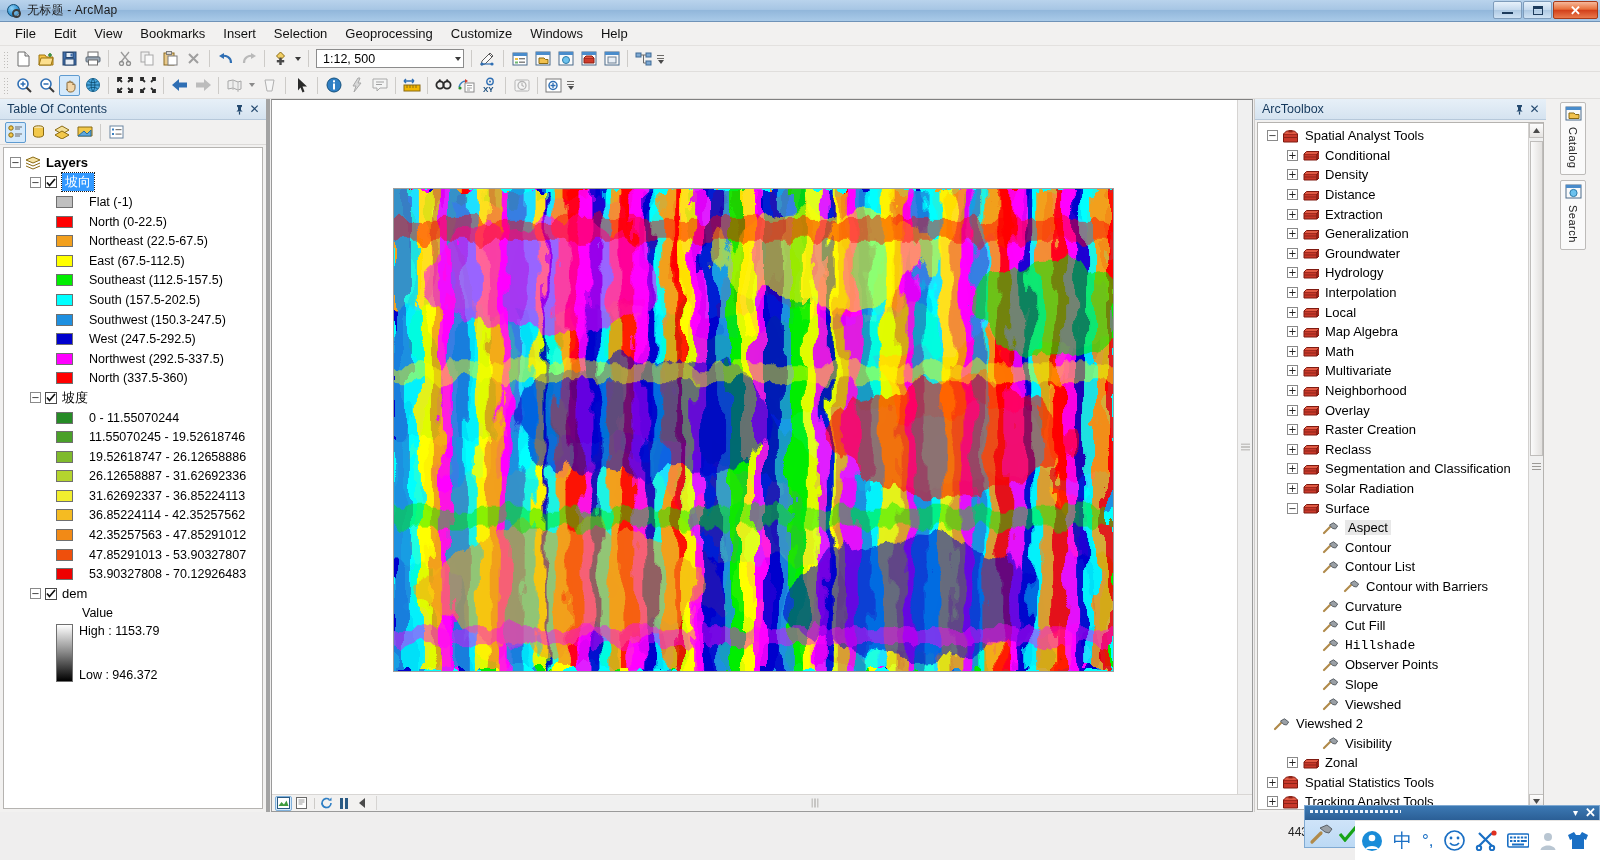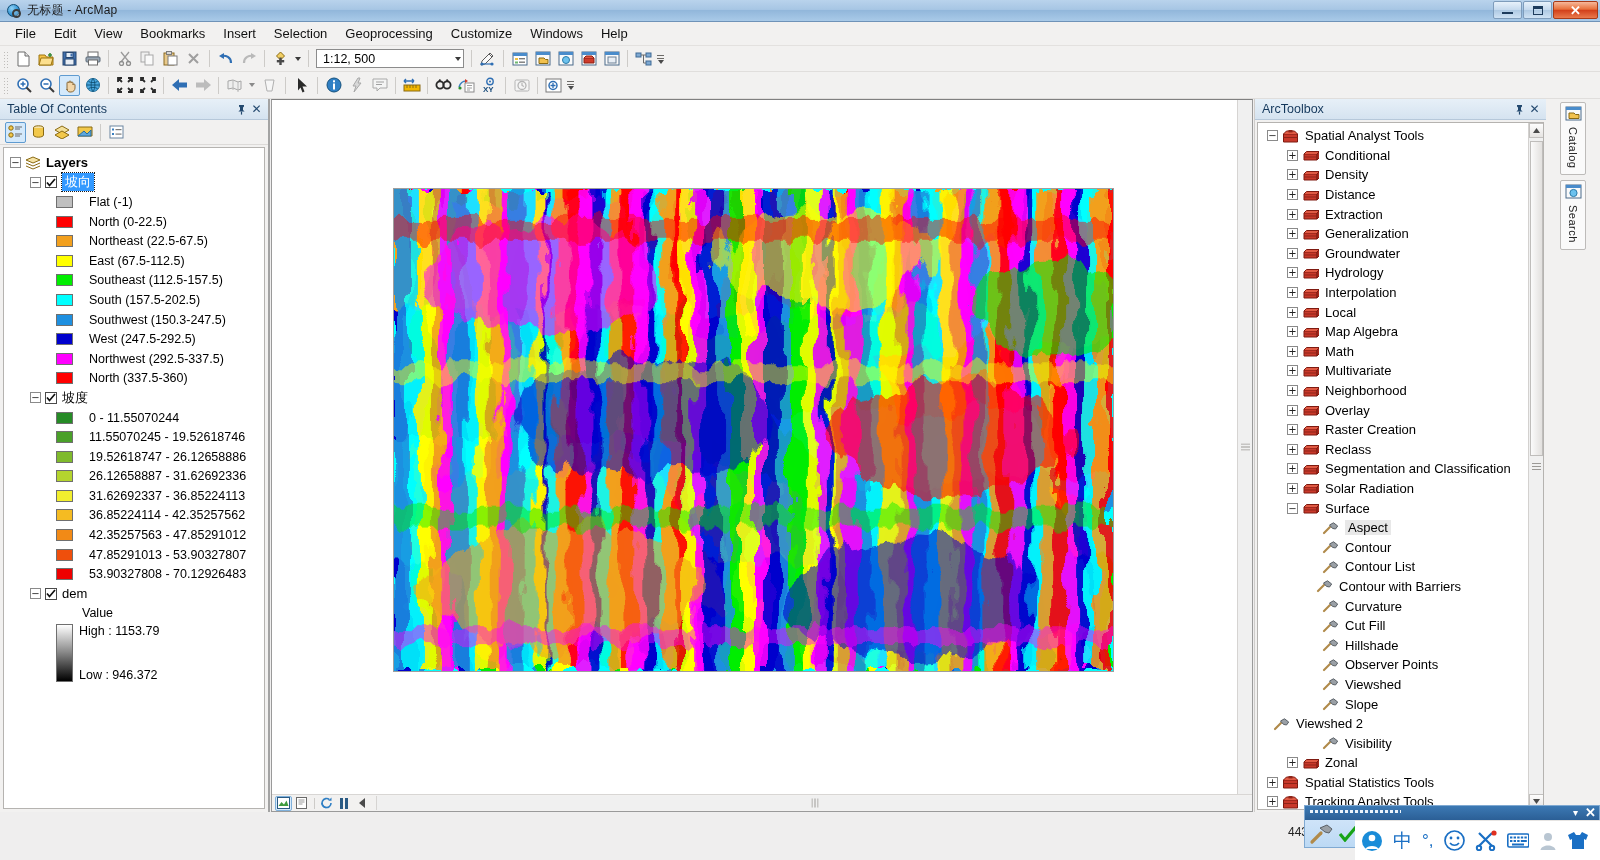--- a/index.html
+++ b/index.html
@@ -82,21 +82,21 @@
   }
   .overflowdots { display:flex; flex-direction:column; align-items:center; justify-content:center;
       width:11px; height:21px; flex:none; }
   .overflowdots i { display:block; width:7px; height:1px; background:#6d6b68; margin:1px 0; }
   .overflowdots b { display:block; width:0;height:0;
       border-left:3.5px solid transparent;border-right:3.5px solid transparent;border-top:4px solid #4a4a4a; }
 
   
   .toc {
     position:absolute; left:0; top:99px; width:270px; height:713px;
-    background:#f2f1f0; border-right:2px solid #a3a3a3;
+    background:#f2f1f0; border-right:4px solid #a3a3a3;
     display:flex; flex-direction:column;
   }
   .panel-head {
     height:21px; display:flex; align-items:center; padding:0 4px 0 7px;
     background:linear-gradient(to bottom,#e7f0f8,#d5e3f0);
     border-bottom:1px solid #b6c8da; font-size:12.5px; color:#14385c;
   }
   .panel-head .ttl { flex:1; }
   .ph-btn { width:15px; height:15px; display:flex; align-items:center; justify-content:center;
             color:#23496f; font-size:12px; }
@@ -1200,21 +1200,21 @@
           <div class="atbrow" style="padding-left: 49px;">
             <span class="exp" style="border: none; background: transparent;"></span>
             <span style="width: 18px; flex: 0 0 auto; margin-right: 5px; display: flex; align-items: center;">
               <svg width="17" height="14">
                 <path d="M2 12l6-6" stroke="#b08a4a" stroke-width="2.2" stroke-linecap="round"></path>
                 <path d="M7.5 4l4-2.2 4.2 3.2-2.2 3-3-0.6z" fill="#9aa0a6" stroke="#5a6066"></path>
               </svg>
             </span>
             <span class="lbl">Contour List</span>
           </div>
-          <div class="atbrow" style="padding-left: 43px;">
+          <div class="atbrow" style="padding-left: 70px;">
             <span class="exp" style="border: none; background: transparent;"></span>
             <span style="width: 18px; flex: 0 0 auto; margin-right: 5px; display: flex; align-items: center;">
               <svg width="17" height="14">
                 <path d="M2 12l6-6" stroke="#b08a4a" stroke-width="2.2" stroke-linecap="round"></path>
                 <path d="M7.5 4l4-2.2 4.2 3.2-2.2 3-3-0.6z" fill="#9aa0a6" stroke="#5a6066"></path>
               </svg>
             </span>
             <span class="lbl">Contour with Barriers</span>
           </div>
           <div class="atbrow" style="padding-left: 49px;">
@@ -1230,59 +1230,59 @@
           <div class="atbrow" style="padding-left: 49px;">
             <span class="exp" style="border: none; background: transparent;"></span>
             <span style="width: 18px; flex: 0 0 auto; margin-right: 5px; display: flex; align-items: center;">
               <svg width="17" height="14">
                 <path d="M2 12l6-6" stroke="#b08a4a" stroke-width="2.2" stroke-linecap="round"></path>
                 <path d="M7.5 4l4-2.2 4.2 3.2-2.2 3-3-0.6z" fill="#9aa0a6" stroke="#5a6066"></path>
               </svg>
             </span>
             <span class="lbl">Cut Fill</span>
           </div>
+          <div class="atbrow" style="padding-left: 49px; font-family: Liberation Mono, monospace;">
+            <span class="exp" style="border: none; background: transparent;"></span>
+            <span style="width: 18px; flex: 0 0 auto; margin-right: 5px; display: flex; align-items: center;">
+              <svg width="17" height="14">
+                <path d="M2 12l6-6" stroke="#b08a4a" stroke-width="2.2" stroke-linecap="round"></path>
+                <path d="M7.5 4l4-2.2 4.2 3.2-2.2 3-3-0.6z" fill="#9aa0a6" stroke="#5a6066"></path>
+              </svg>
+            </span>
+            <span class="lbl">Hillshade</span>
+          </div>
           <div class="atbrow" style="padding-left: 49px;">
             <span class="exp" style="border: none; background: transparent;"></span>
             <span style="width: 18px; flex: 0 0 auto; margin-right: 5px; display: flex; align-items: center;">
               <svg width="17" height="14">
                 <path d="M2 12l6-6" stroke="#b08a4a" stroke-width="2.2" stroke-linecap="round"></path>
                 <path d="M7.5 4l4-2.2 4.2 3.2-2.2 3-3-0.6z" fill="#9aa0a6" stroke="#5a6066"></path>
               </svg>
             </span>
-            <span class="lbl">Hillshade</span>
+            <span class="lbl">Observer Points</span>
           </div>
           <div class="atbrow" style="padding-left: 49px;">
             <span class="exp" style="border: none; background: transparent;"></span>
             <span style="width: 18px; flex: 0 0 auto; margin-right: 5px; display: flex; align-items: center;">
               <svg width="17" height="14">
                 <path d="M2 12l6-6" stroke="#b08a4a" stroke-width="2.2" stroke-linecap="round"></path>
                 <path d="M7.5 4l4-2.2 4.2 3.2-2.2 3-3-0.6z" fill="#9aa0a6" stroke="#5a6066"></path>
               </svg>
             </span>
-            <span class="lbl">Observer Points</span>
+            <span class="lbl">Slope</span>
           </div>
           <div class="atbrow" style="padding-left: 49px;">
             <span class="exp" style="border: none; background: transparent;"></span>
             <span style="width: 18px; flex: 0 0 auto; margin-right: 5px; display: flex; align-items: center;">
               <svg width="17" height="14">
                 <path d="M2 12l6-6" stroke="#b08a4a" stroke-width="2.2" stroke-linecap="round"></path>
                 <path d="M7.5 4l4-2.2 4.2 3.2-2.2 3-3-0.6z" fill="#9aa0a6" stroke="#5a6066"></path>
               </svg>
             </span>
             <span class="lbl">Viewshed</span>
-          </div>
-          <div class="atbrow" style="padding-left: 49px;">
-            <span class="exp" style="border: none; background: transparent;"></span>
-            <span style="width: 18px; flex: 0 0 auto; margin-right: 5px; display: flex; align-items: center;">
-              <svg width="17" height="14">
-                <path d="M2 12l6-6" stroke="#b08a4a" stroke-width="2.2" stroke-linecap="round"></path>
-                <path d="M7.5 4l4-2.2 4.2 3.2-2.2 3-3-0.6z" fill="#9aa0a6" stroke="#5a6066"></path>
-              </svg>
-            </span>
-            <span class="lbl">Slope</span>
           </div>
           <div class="atbrow" style="">
             <span class="exp" style="border: none; background: transparent;"></span>
             <span style="width: 18px; flex: 0 0 auto; margin-right: 5px; display: flex; align-items: center;">
               <svg width="17" height="14">
                 <path d="M2 12l6-6" stroke="#b08a4a" stroke-width="2.2" stroke-linecap="round"></path>
                 <path d="M7.5 4l4-2.2 4.2 3.2-2.2 3-3-0.6z" fill="#9aa0a6" stroke="#5a6066"></path>
               </svg>
             </span>
             <span class="lbl">Viewshed 2</span>

